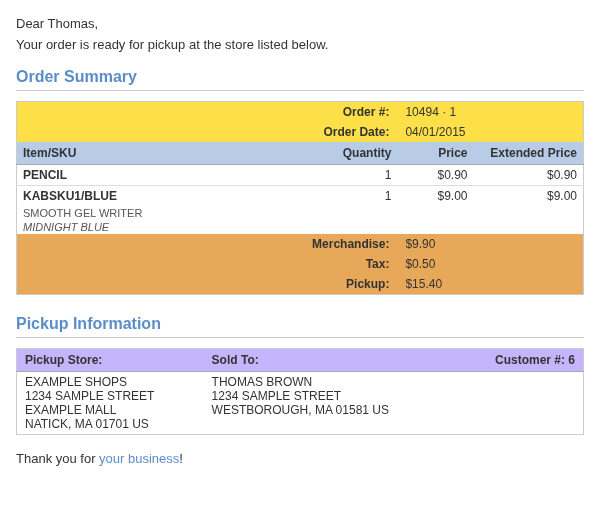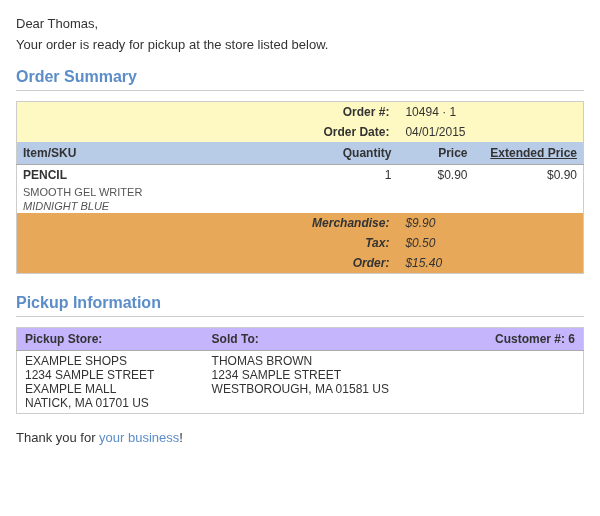--- a/index.html
+++ b/index.html
@@ -52,21 +52,20 @@
       font-weight: bold;
       border-bottom: 1px solid #aaa;
     }
 
     .totals-row {
       background-color: #e8a85a;
     }
 
     .totals-row td {
       padding: 3px 8px;
-      font-style: italic;
     }
 
     
     .pickup-table {
       width: 100%;
       border-collapse: collapse;
       border: 1px solid #ccc;
       font-size: 12px;
       margin-bottom: 16px;
     }
@@ -91,21 +90,21 @@
       color: #333;
       font-size: 13px;
       margin-top: 8px;
     }
 
     .thank-you .highlight {
       color: #5b8dc9;
     }
 
     .order-info-row {
-      background-color: #fef9c3;
+      background-color: #fde047;
     }
 
     .order-info-row td {
       padding: 3px 8px;
     }
 
     .item-qty-cell { text-align: right; border-left: 1px solid #ccc; border-right: 1px solid #ccc; }
     .item-price-cell { text-align: right; border-right: 1px solid #ccc; }
     .item-ext-cell { text-align: right; }
   </style>
@@ -129,31 +128,37 @@
   <tr class="order-info-row">
     <td colspan="3" style="text-align:right; font-weight:bold;">Order Date:</td>
     <td colspan="1" style="text-align:left;">04/01/2015</td>
     <td colspan="1"></td>
   </tr>
 
   <tr class="col-headers">
     <th colspan="2" style="text-align:left;">Item/SKU</th>
     <th style="text-align:right; width:80px;">Quantity</th>
     <th style="text-align:right; width:70px;">Price</th>
-    <th style="text-align:right; width:110px;text-decoration:underline;">Extended Price</th>
+    <th style="text-align:right; width:110px;">Extended Price</th>
   </tr>
 
   <tr>
     <td colspan="2" style="font-weight:bold; padding: 3px 6px;">PENCIL</td>
     <td class="item-qty-cell">1</td>
     <td class="item-price-cell">$0.90</td>
     <td class="item-ext-cell">$0.90</td>
   </tr>
 
 
+  <tr style="border-top: 1px solid #ddd;">
+    <td colspan="2" style="font-weight:bold; padding: 3px 6px;">KABSKU1/BLUE</td>
+    <td class="item-qty-cell">1</td>
+    <td class="item-price-cell">$9.00</td>
+    <td class="item-ext-cell">$9.00</td>
+  </tr>
 
   <tr>
     <td colspan="2" style="padding: 1px 6px; color:#555; font-size:11px;">SMOOTH GEL WRITER</td>
     <td class="item-qty-cell"></td>
     <td class="item-price-cell"></td>
     <td class="item-ext-cell"></td>
   </tr>
 
   <tr>
     <td colspan="2" style="padding: 1px 6px; color:#555; font-size:11px;font-style:italic;">MIDNIGHT BLUE</td>
@@ -164,21 +169,21 @@
 
   <tr class="totals-row">
     <td colspan="3" style="text-align:right; font-weight:bold;">Merchandise:</td>
     <td colspan="2" style="text-align:left;margin-left:40px;">$9.90</td>
   </tr>
   <tr class="totals-row">
     <td colspan="3" style="text-align:right; font-weight:bold;">Tax:</td>
     <td colspan="2" style="text-align:left;">$0.50</td>
   </tr>
   <tr class="totals-row">
-    <td colspan="3" style="text-align:right; font-weight:bold;">Order:</td>
+    <td colspan="3" style="text-align:right; font-weight:bold;">Pickup:</td>
     <td colspan="2" style="text-align:left;">$15.40</td>
   </tr>
 </tbody>
   </table>
 
 <h2 class="section-title">Pickup Information</h2>
 
 <table class="pickup-table">
   <thead>
     <tr class="pickup-header">

